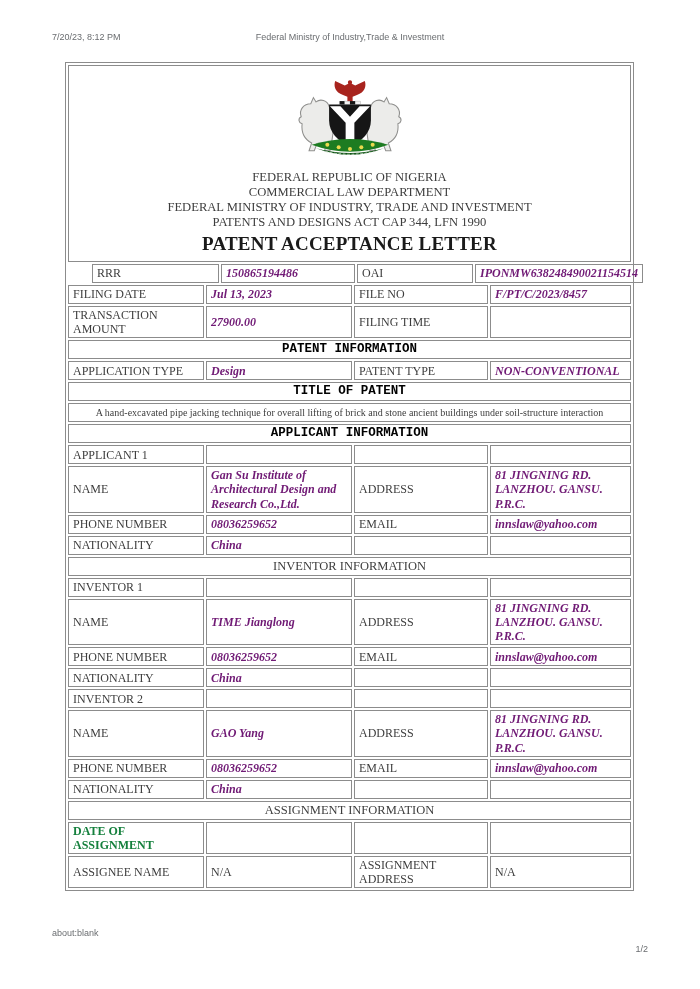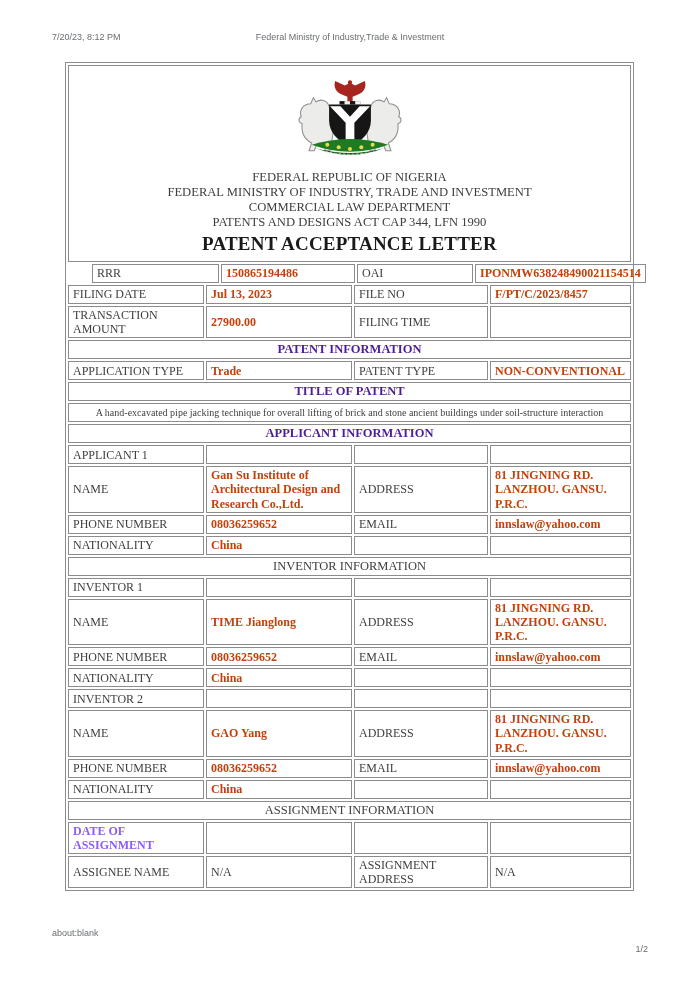--- a/index.html
+++ b/index.html
@@ -28,25 +28,25 @@
   .row { display:grid; gap:2px; margin-bottom:2px; }
   .row:last-child { margin-bottom:0; }
   .r-main { grid-template-columns:136px 146px 134px 1fr; }
   .r-rrr  { grid-template-columns:127px 134px 116px 1fr;margin-left:24px; }
   .r-full { grid-template-columns:1fr; }
   .cell {
     border:1px solid #8c8c8c; padding:1px 4px; min-height:19px;
     display:flex; align-items:center;
     font-size:12px; line-height:1.18; color:#3d3d3d;
   }
-  .val { font-weight:bold; color:#c2410c; }
+  .val { font-weight:bold; color:#701a75;font-style:italic; }
   .sec { justify-content:center; text-align:center; font-size:12.5px; }
-  .sec.bold { font-weight:bold; color:#4c1d95; }
+  .sec.bold { font-weight:bold; color:#000000;font-family:Liberation Mono, monospace; }
   .center-text { justify-content:center; text-align:center; font-size:10px; }
-  .boldlabel { font-weight:bold; color:#8b5cf6; }
+  .boldlabel { font-weight:bold; color:#15803d; }
 
   
   .letterhead {
     border:1px solid #8c8c8c; margin-bottom:2px; padding:12px 8px 6px 8px;
     display:flex; flex-direction:column; align-items:center; text-align:center;
   }
   .crest { width:122px; height:88px; margin-bottom:4px; }
   .lh-line { font-size:12.6px; line-height:15px; color:#3d3d3d; }
   .lh-title { font-size:19px; font-weight:bold; color:#1a1a1a; margin-top:3px; letter-spacing:.2px; }
 </style>
@@ -85,22 +85,22 @@
         <path d="M42 84 Q70 90 98 84" stroke="#cfe3cf" stroke-width="1" fill="none" stroke-dasharray="3 2"></path>
         <g fill="#ead94e">
           <circle cx="44" cy="76" r="2.3"></circle>
             <circle cx="57" cy="79" r="2.3"></circle>
             <circle cx="70" cy="81" r="2.3"></circle>
           <circle cx="83" cy="79" r="2.3"></circle>
             <circle cx="96" cy="76" r="2.3"></circle>
         </g>
       </svg>
       <div class="lh-line">FEDERAL REPUBLIC OF NIGERIA</div>
+      <div class="lh-line">COMMERCIAL LAW DEPARTMENT</div>
       <div class="lh-line">FEDERAL MINISTRY OF INDUSTRY, TRADE AND INVESTMENT</div>
-      <div class="lh-line">COMMERCIAL LAW DEPARTMENT</div>
       <div class="lh-line">PATENTS AND DESIGNS ACT CAP 344, LFN 1990</div>
       <div class="lh-title">PATENT ACCEPTANCE LETTER</div>
     </div>
 
     <div class="row r-rrr">
       <div class="cell">RRR</div>
       <div class="cell val">150865194486</div>
       <div class="cell">OAI</div>
       <div class="cell val">IPONMW638248490021154514</div>
     </div>
@@ -117,21 +117,21 @@
       <div class="cell val">27900.00</div>
       <div class="cell">FILING TIME</div>
       <div class="cell"></div>
     </div>
 
     <div class="row r-full">
       <div class="cell sec bold">PATENT INFORMATION</div>
     </div>
     <div class="row r-main">
       <div class="cell">APPLICATION TYPE</div>
-      <div class="cell val">Trade</div>
+      <div class="cell val">Design</div>
       <div class="cell">PATENT TYPE</div>
       <div class="cell val">NON-CONVENTIONAL</div>
     </div>
 
     <div class="row r-full">
       <div class="cell sec bold">TITLE OF PATENT</div>
     </div>
     <div class="row r-full">
       <div class="cell center-text">A hand-excavated pipe jacking technique for overall lifting of brick and stone ancient buildings under soil-structure interaction</div>
     </div>

